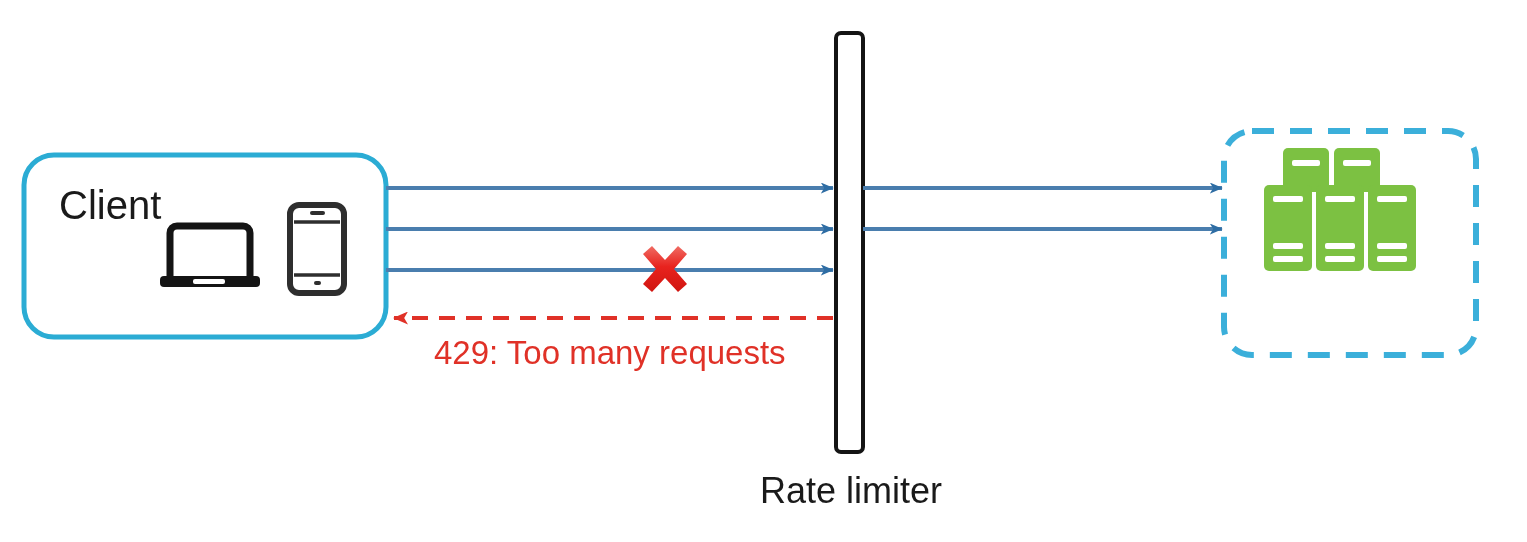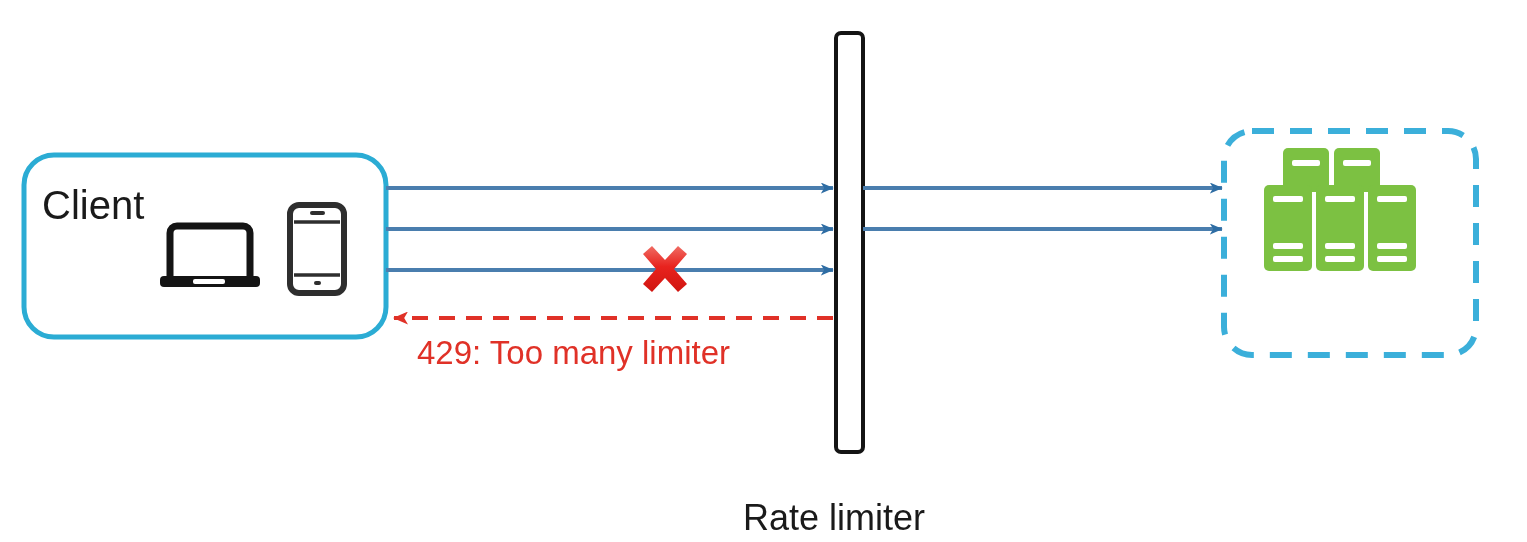--- a/index.html
+++ b/index.html
@@ -23,29 +23,30 @@
     top: 0;
     width: 1527px;
     height: 542px;
   }
   .lbl {
     position: absolute;
     color: #1a1a1a;
     font-family: "Liberation Sans", sans-serif;
     white-space: nowrap;
     line-height: 1;
+    margin-left: 17px;
   }
   #client-label {
     left: 42px;
     top: 185px;
     font-size: 40px;
   }
   #ratelimiter-label {
     left: 743px;
-    top: 500px;
+    top: 473px;
     font-size: 36px;
   }
   #apiservers-label {
     left: 1244px;
     top: 297px;
     font-size: 36px;
   }
   #error-label {
     left: 417px;
     top: 336px;
@@ -146,15 +147,15 @@
     <g>
       <line x1="833" y1="318" x2="394" y2="318" stroke="#E03127" stroke-width="4" stroke-dasharray="16 11" marker-end="url(#arrowRed)"></line>
     </g>
   </svg>
 
   <div class="lbl" id="client-label">Client</div>
 
   <div class="lbl" id="ratelimiter-label">Rate limiter</div>
 
 
-  <div class="lbl" id="error-label">429: Too many limiter</div>
+  <div class="lbl" id="error-label">429: Too many requests</div>
 
 </div>
 
 </body></html>

